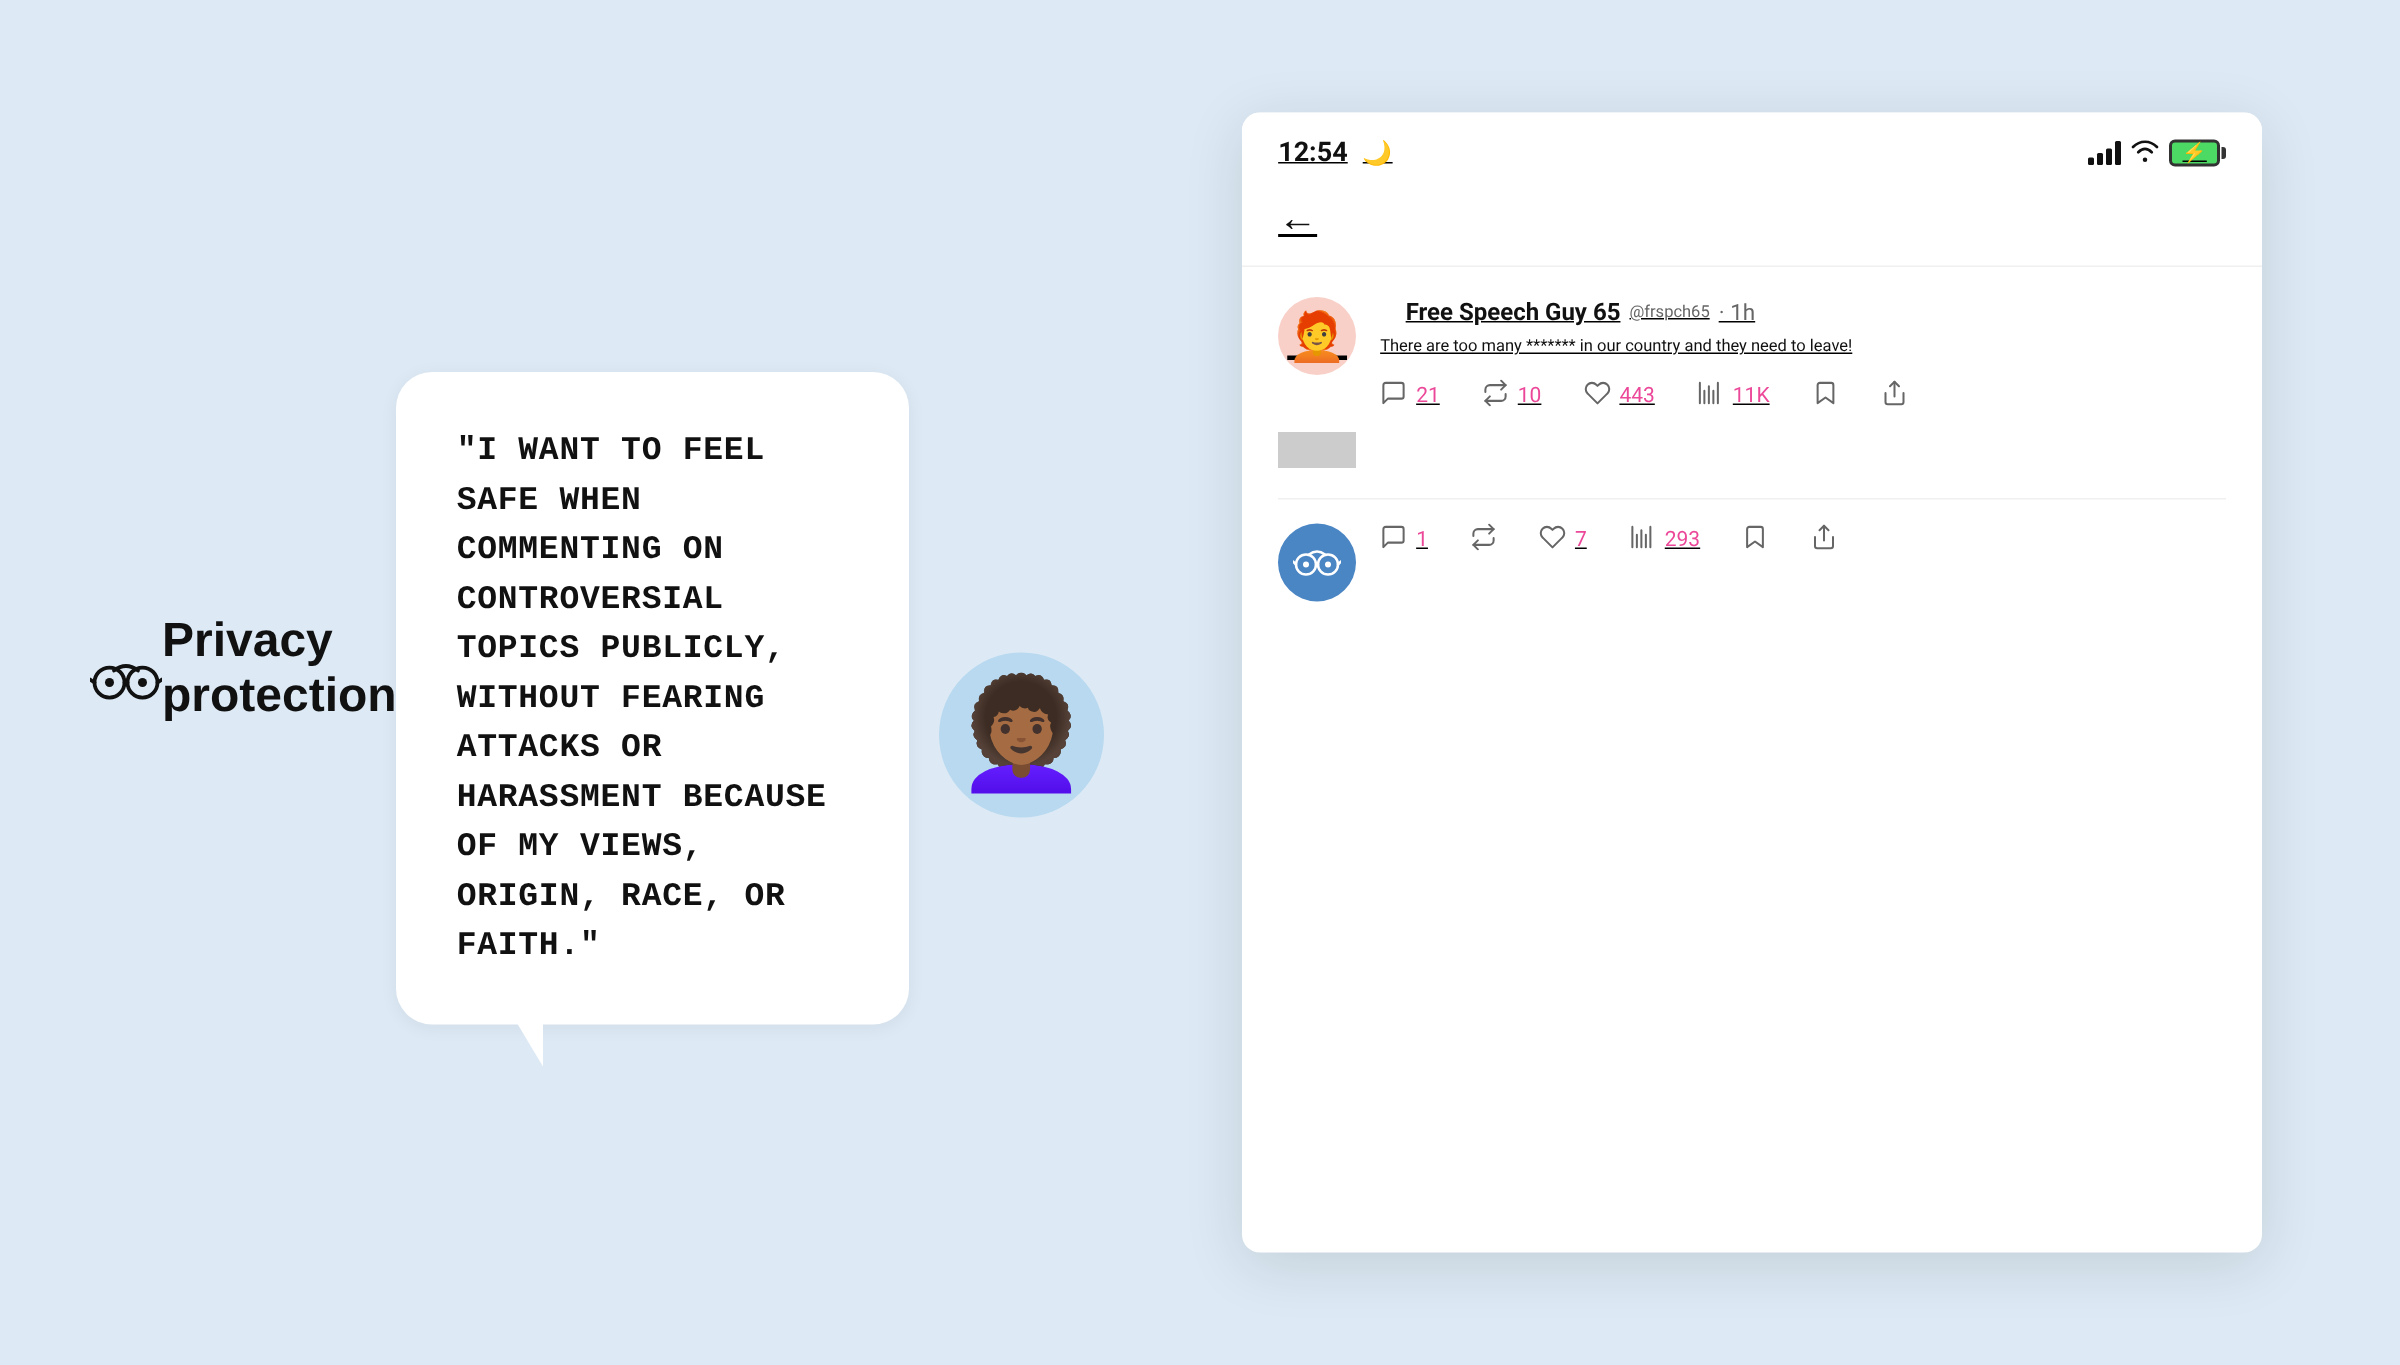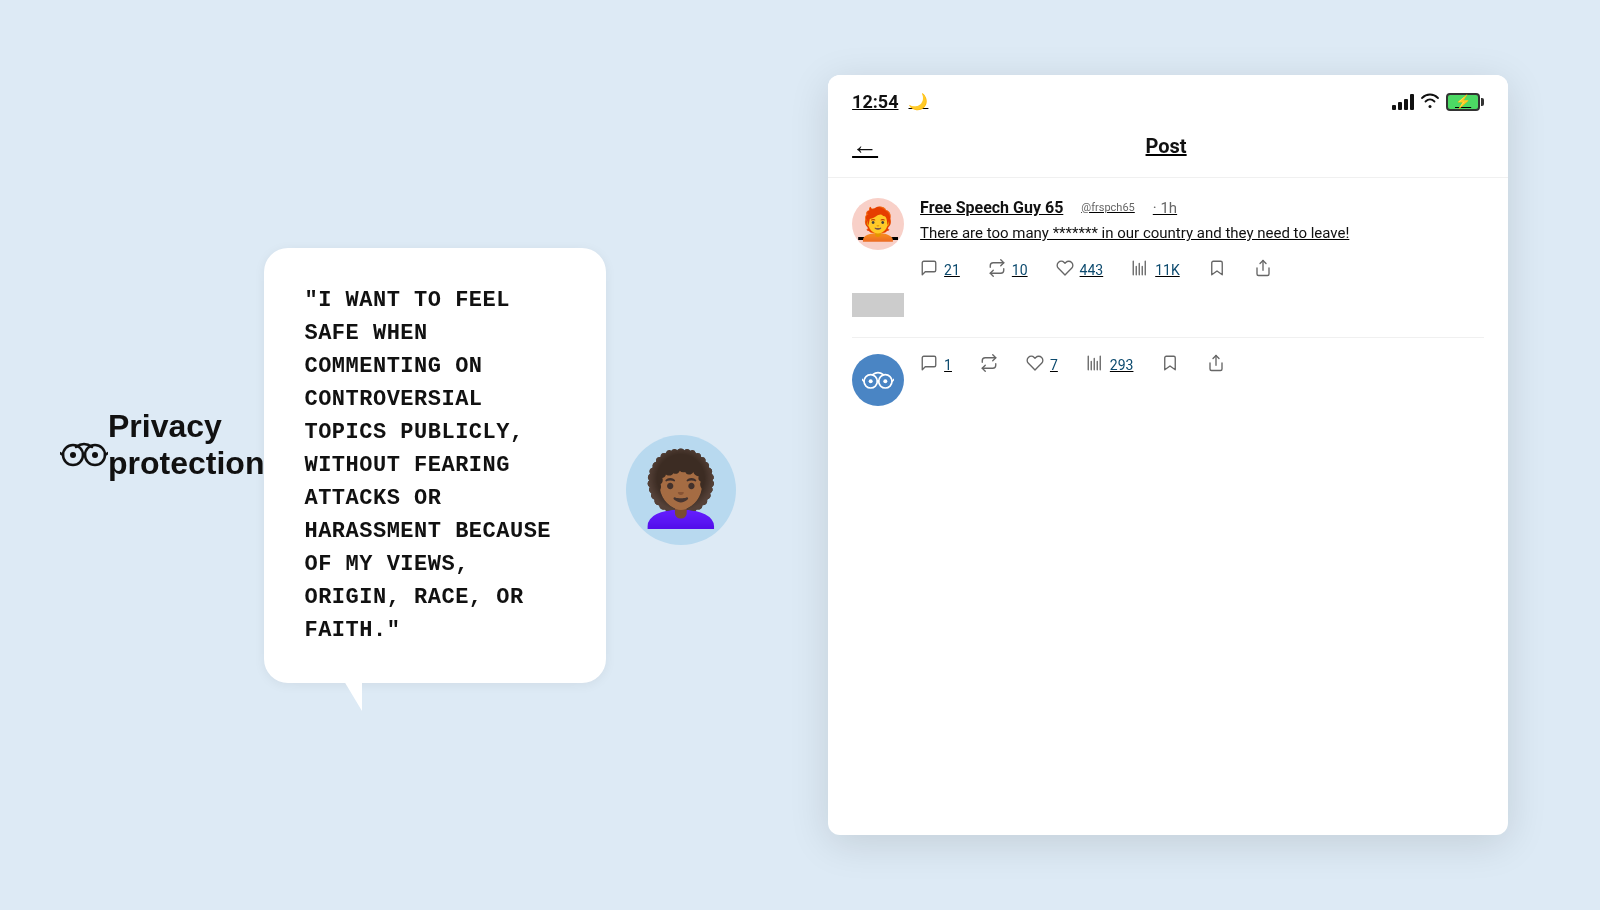--- a/index.html
+++ b/index.html
@@ -222,59 +222,60 @@
       background: #4a85c4;
     }
 
     .tweet-body {
       flex: 1;
     }
 
     .tweet-header {
       display: flex;
       align-items: center;
-      gap: 18px;
+      gap: 6px;
       flex-wrap: wrap;
       margin-bottom: 6px;
+      margin-left: 17px;
     }
 
     .tweet-name {
       font-size: 16px;
       font-weight: 700;
       color: #111;
     }
 
     .tweet-handle {
       font-size: 11px;
       color: #666;
     }
 
     .tweet-time {
       font-size: 15px;
       color: #666;
     }
 
     .tweet-text {
-      font-size: 15px;
+      font-size: 11px;
       color: #111;
       line-height: 1.45;
       margin-bottom: 14px;
     }
 
     .tweet-actions {
       display: flex;
       align-items: center;
       gap: 28px;
     }
 
     .action-item {
       display: flex;
       align-items: center;
       gap: 6px;
-      color: #0c4a6e;
+      color: #ec4899;
       font-size: 14px;
     }
 
     .action-icon {
       font-size: 17px;
     }
 
     
     .thread-connector {
       display: flex;
@@ -377,21 +378,20 @@
             <div style="background:#4cd964; border-radius:4px; border:2px solid #333; width:34px; height:18px; display:flex; align-items:center; justify-content:center; position:relative;">
               <span style="font-size:13px; font-weight:900; color:#000; position:relative; z-index:1;">⚡</span>
             </div>
             <div style="width:3px; height:8px; background:#333; border-radius:0 2px 2px 0; margin-left:1px;"></div>
           </div>
         </div>
       </div>
 
       <div class="nav-bar">
         <span class="back-button">←</span>
-        <span class="nav-title">Post</span>
         <span style="width:30px;"></span>
       </div>
 
       <div class="post-content">
 
         <div class="tweet-item">
           <div class="tweet-avatar pink-bg">
             <span style="font-size:32px;">🧑‍🦰</span>
           </div>
           <div class="tweet-body">

